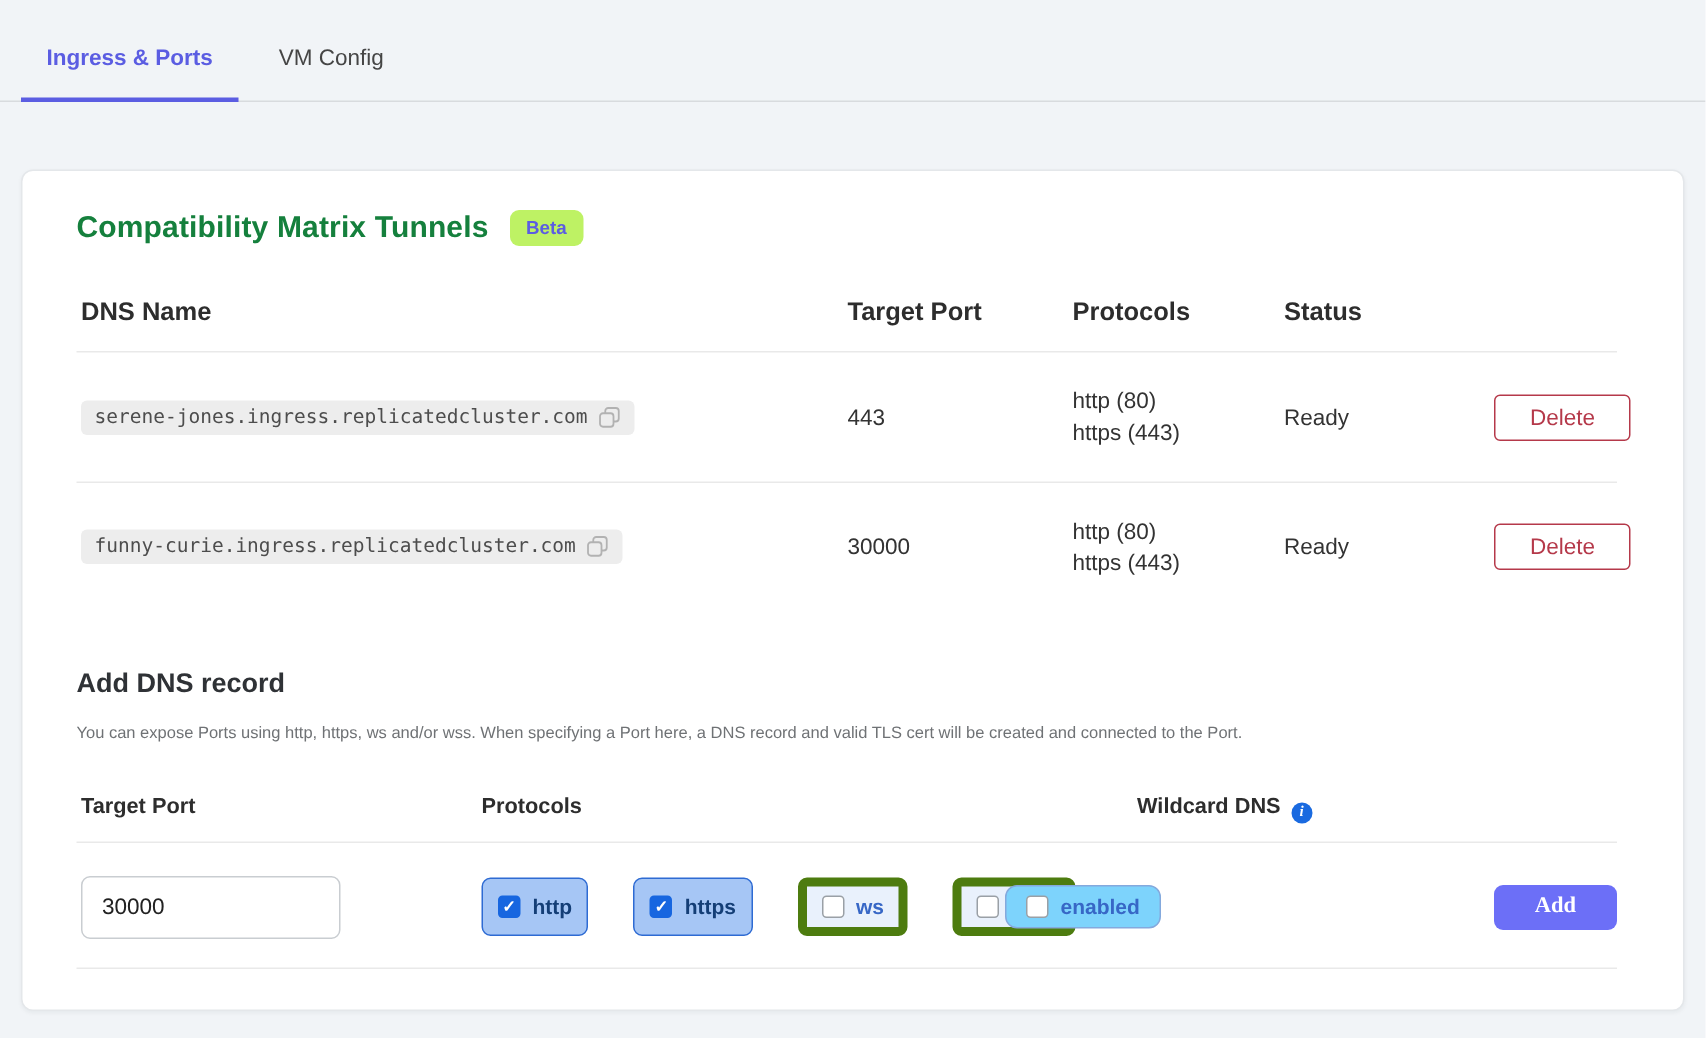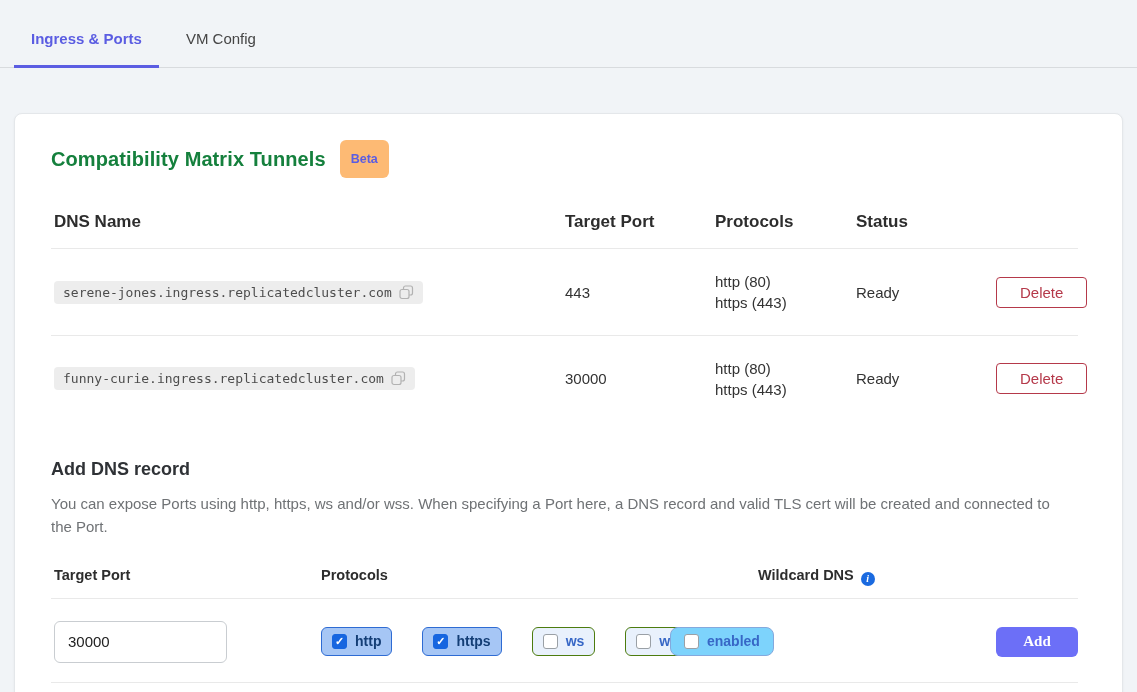--- a/index.html
+++ b/index.html
@@ -26,21 +26,21 @@
     margin:45px 14px 0; background:#fff;
     border:1px solid #e4e7ea; border-radius:8px;
     box-shadow:0 1px 3px rgba(20,30,40,.05);
     padding:26px 44px 24px 36px;
     min-height:561px;
   }
   .card-title-row { display:flex; align-items:center; gap:14px; }
   .card-title { font-size:20px; font-weight:700; color:#15803d; letter-spacing:.1px; }
   .beta-badge {
     font-size:12.5px; font-weight:600; color:#5b5de2;
-    background:#fdba74; padding:12px 11px; border-radius:6px;
+    background:#bef264; padding:5px 11px; border-radius:6px;
   }
   
   .tbl-header, .tbl-row {
     display:grid;
     grid-template-columns:511px 150px 141px 140px 1fr;
     align-items:center;
   }
   .tbl-header { margin-top:30px; padding:4px 0 16px 3px; border-bottom:1px solid #e9e9e9; }
   .th { font-size:17px; font-weight:700; color:#2d2d2d; }
   .tbl-row { height:86px; padding-left:3px; }
@@ -57,21 +57,21 @@
   .delete-btn {
     justify-self:end;
     font-family:"Liberation Sans", sans-serif;
     font-size:15px; font-weight:400; color:#b5394a;
     background:#fff; border:1px solid #b5394a; border-radius:4px;
     padding:6px 23px; cursor:pointer;
   }
   
   .section-title { margin-top:38px; font-size:18px; font-weight:700; color:#2f3236; }
   .section-desc {
-    margin-top:12px; font-size:15px; line-height:23px;
+    margin-top:12px; font-size:11px; line-height:23px;
     color:#6f7275; max-width:1010px;
   }
   .form-labels { display:flex; margin-top:28px; padding-left:3px; }
   .fl-col1 { width:267px; } .fl-col2 { width:437px; } .fl-col3 { flex:1; }
   .form-label { font-size:14.5px; font-weight:700; color:#2d2d2d; }
   .info-icon {
     display:inline-flex; align-items:center; justify-content:center;
     width:14px; height:14px; border-radius:50%;
     background:#1a6ae0; color:#fff; font-size:10px; font-weight:700;
     margin-left:7px; vertical-align:-2px; cursor:pointer;
@@ -85,21 +85,21 @@
   .fr-col3 { flex:1; display:flex; align-items:center; justify-content:space-between; }
   .port-input {
     width:173px; height:42px; border:1px solid #c9cdd1; border-radius:6px;
     font-family:"Liberation Sans", sans-serif; font-size:15px; color:#222;
     padding:0 13px; outline:none;
   }
   
   .chip {
     display:inline-flex; align-items:center;
     padding:6px 10px; border-radius:6px; margin-right:30px; cursor:pointer;
-    background:#e9f1fc; border:1px solid #4d7c0f;
+    background:#e9f1fc; border:6px solid #4d7c0f;
   }
   .chip:last-child { margin-right:4px; }
   .chip .box {
     width:15px; height:15px; border-radius:3px; margin-right:8px;
     background:#fff; border:1.5px solid #9aa0a6;
     display:flex; align-items:center; justify-content:center;
   }
   .chip .chip-label { font-size:14px; font-weight:700; color:#3767c6; line-height:15px; }
   .chip.checked { background:#a6c6f5; border:1px solid #2e6bd3; }
   .chip.checked .box { background:#1766e0; border:1.5px solid #1766e0; color:#fff; }

